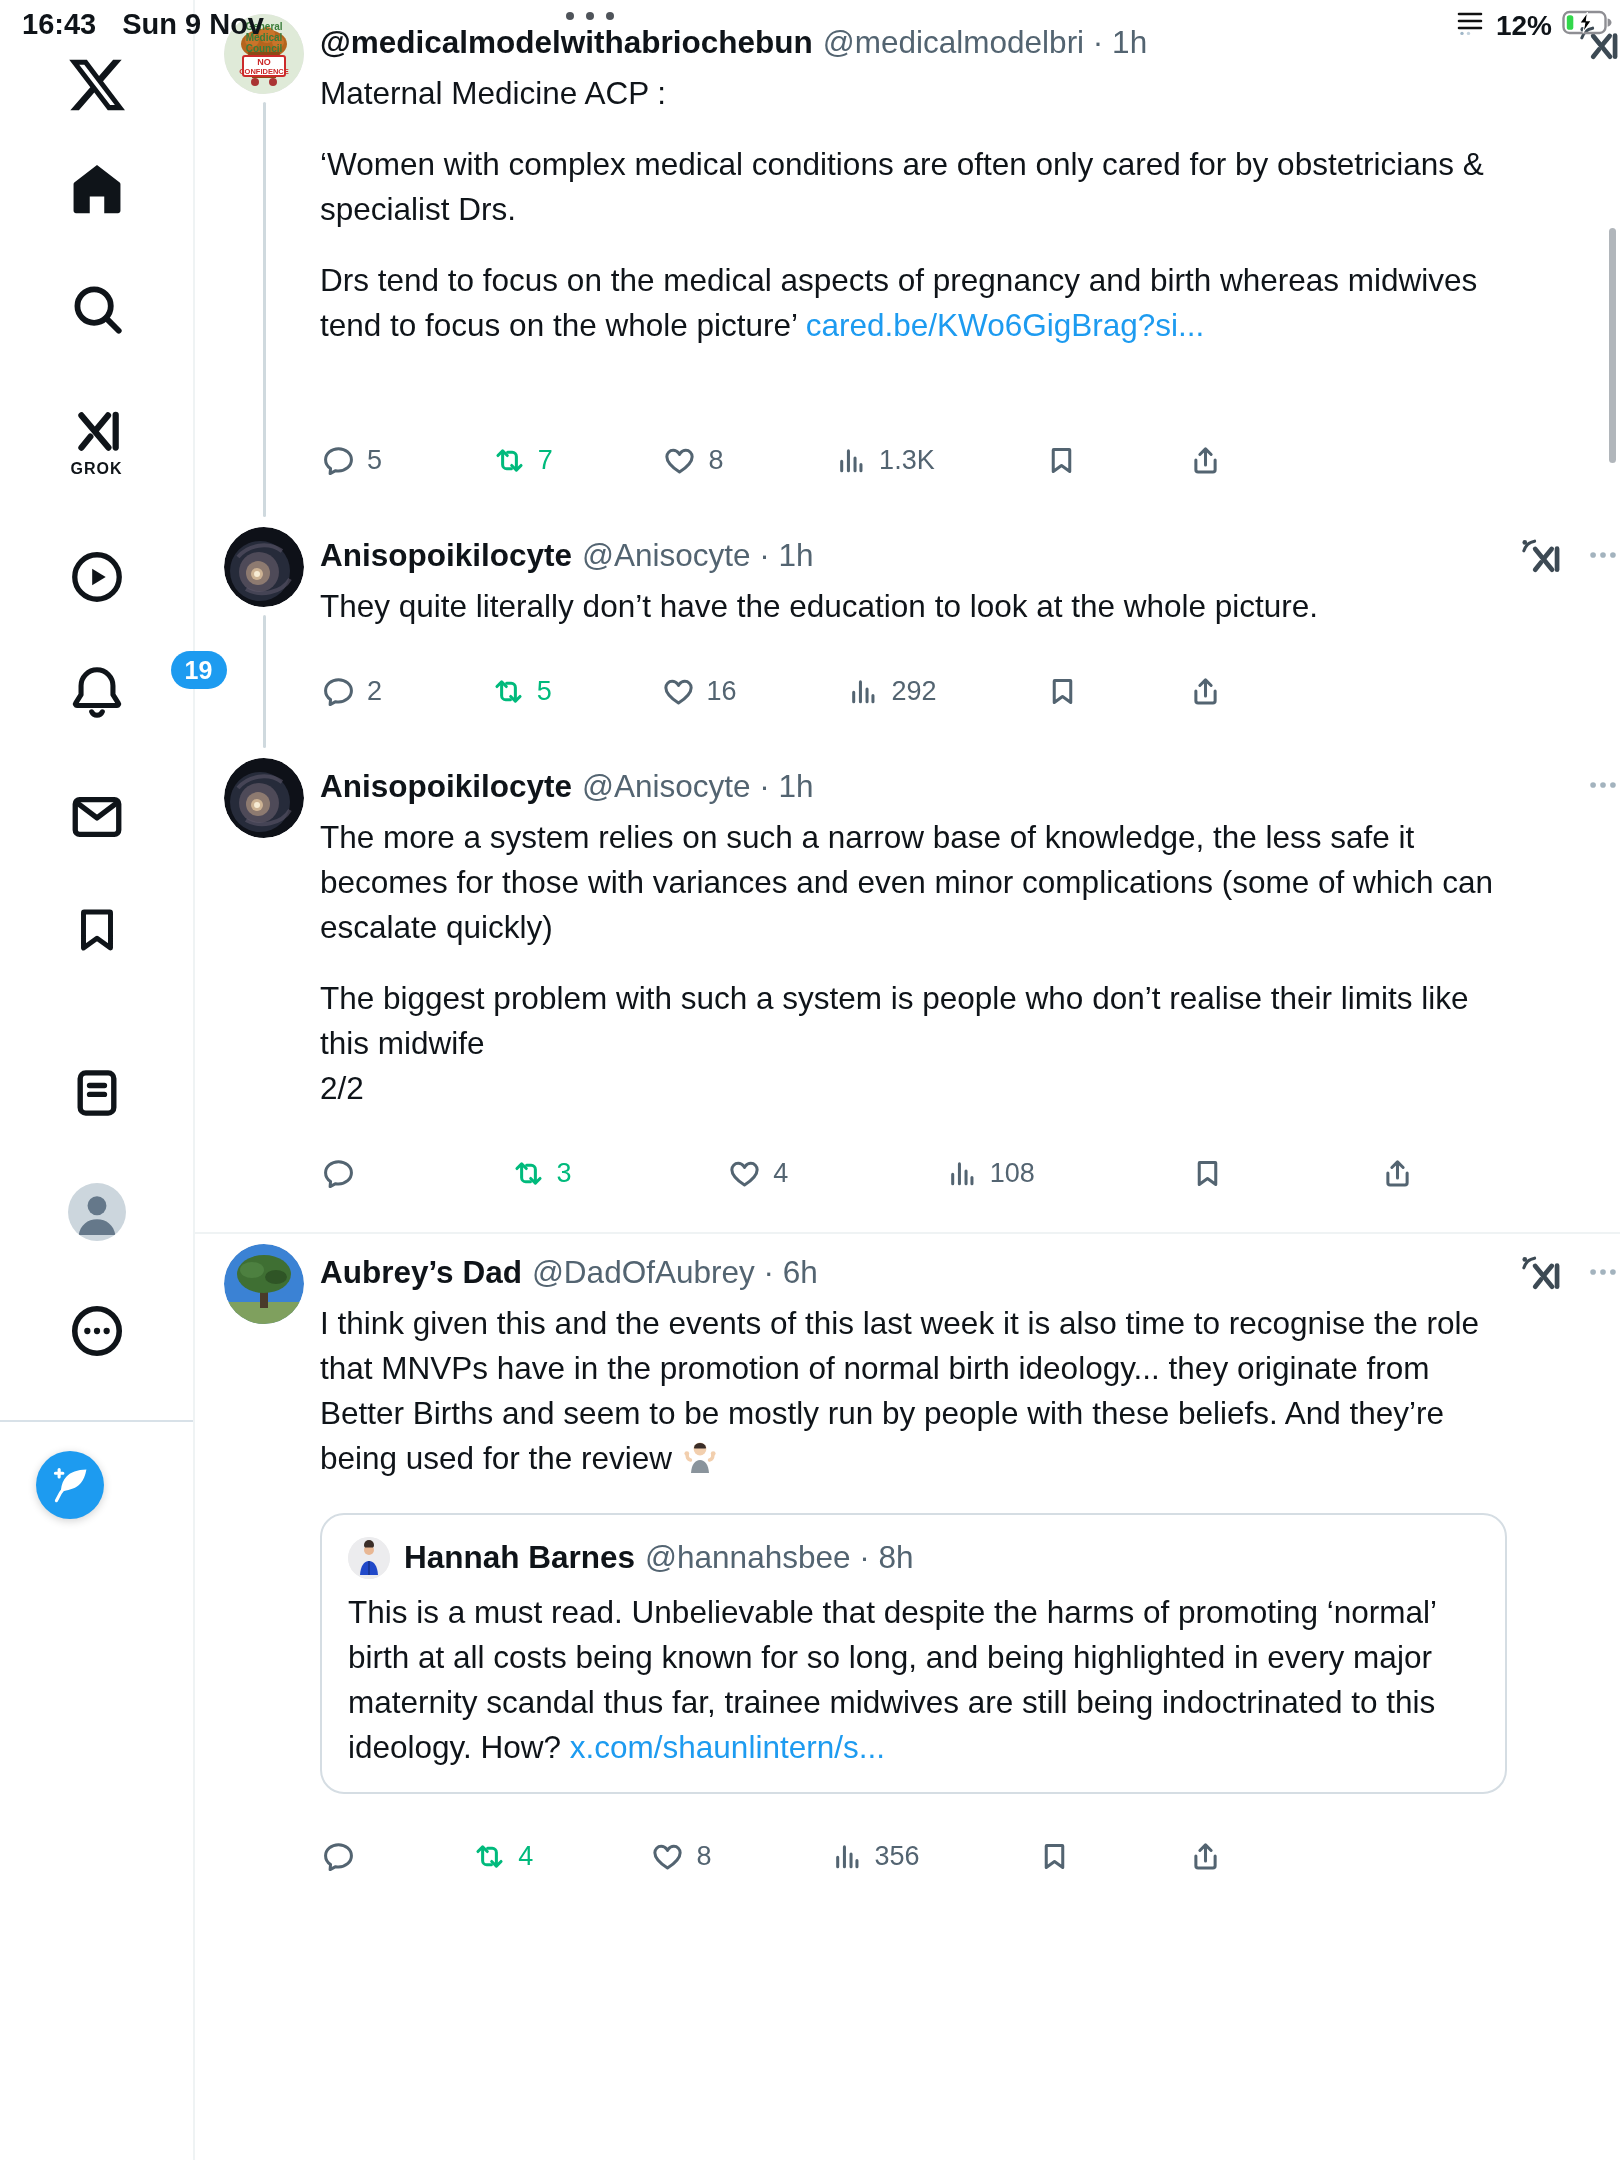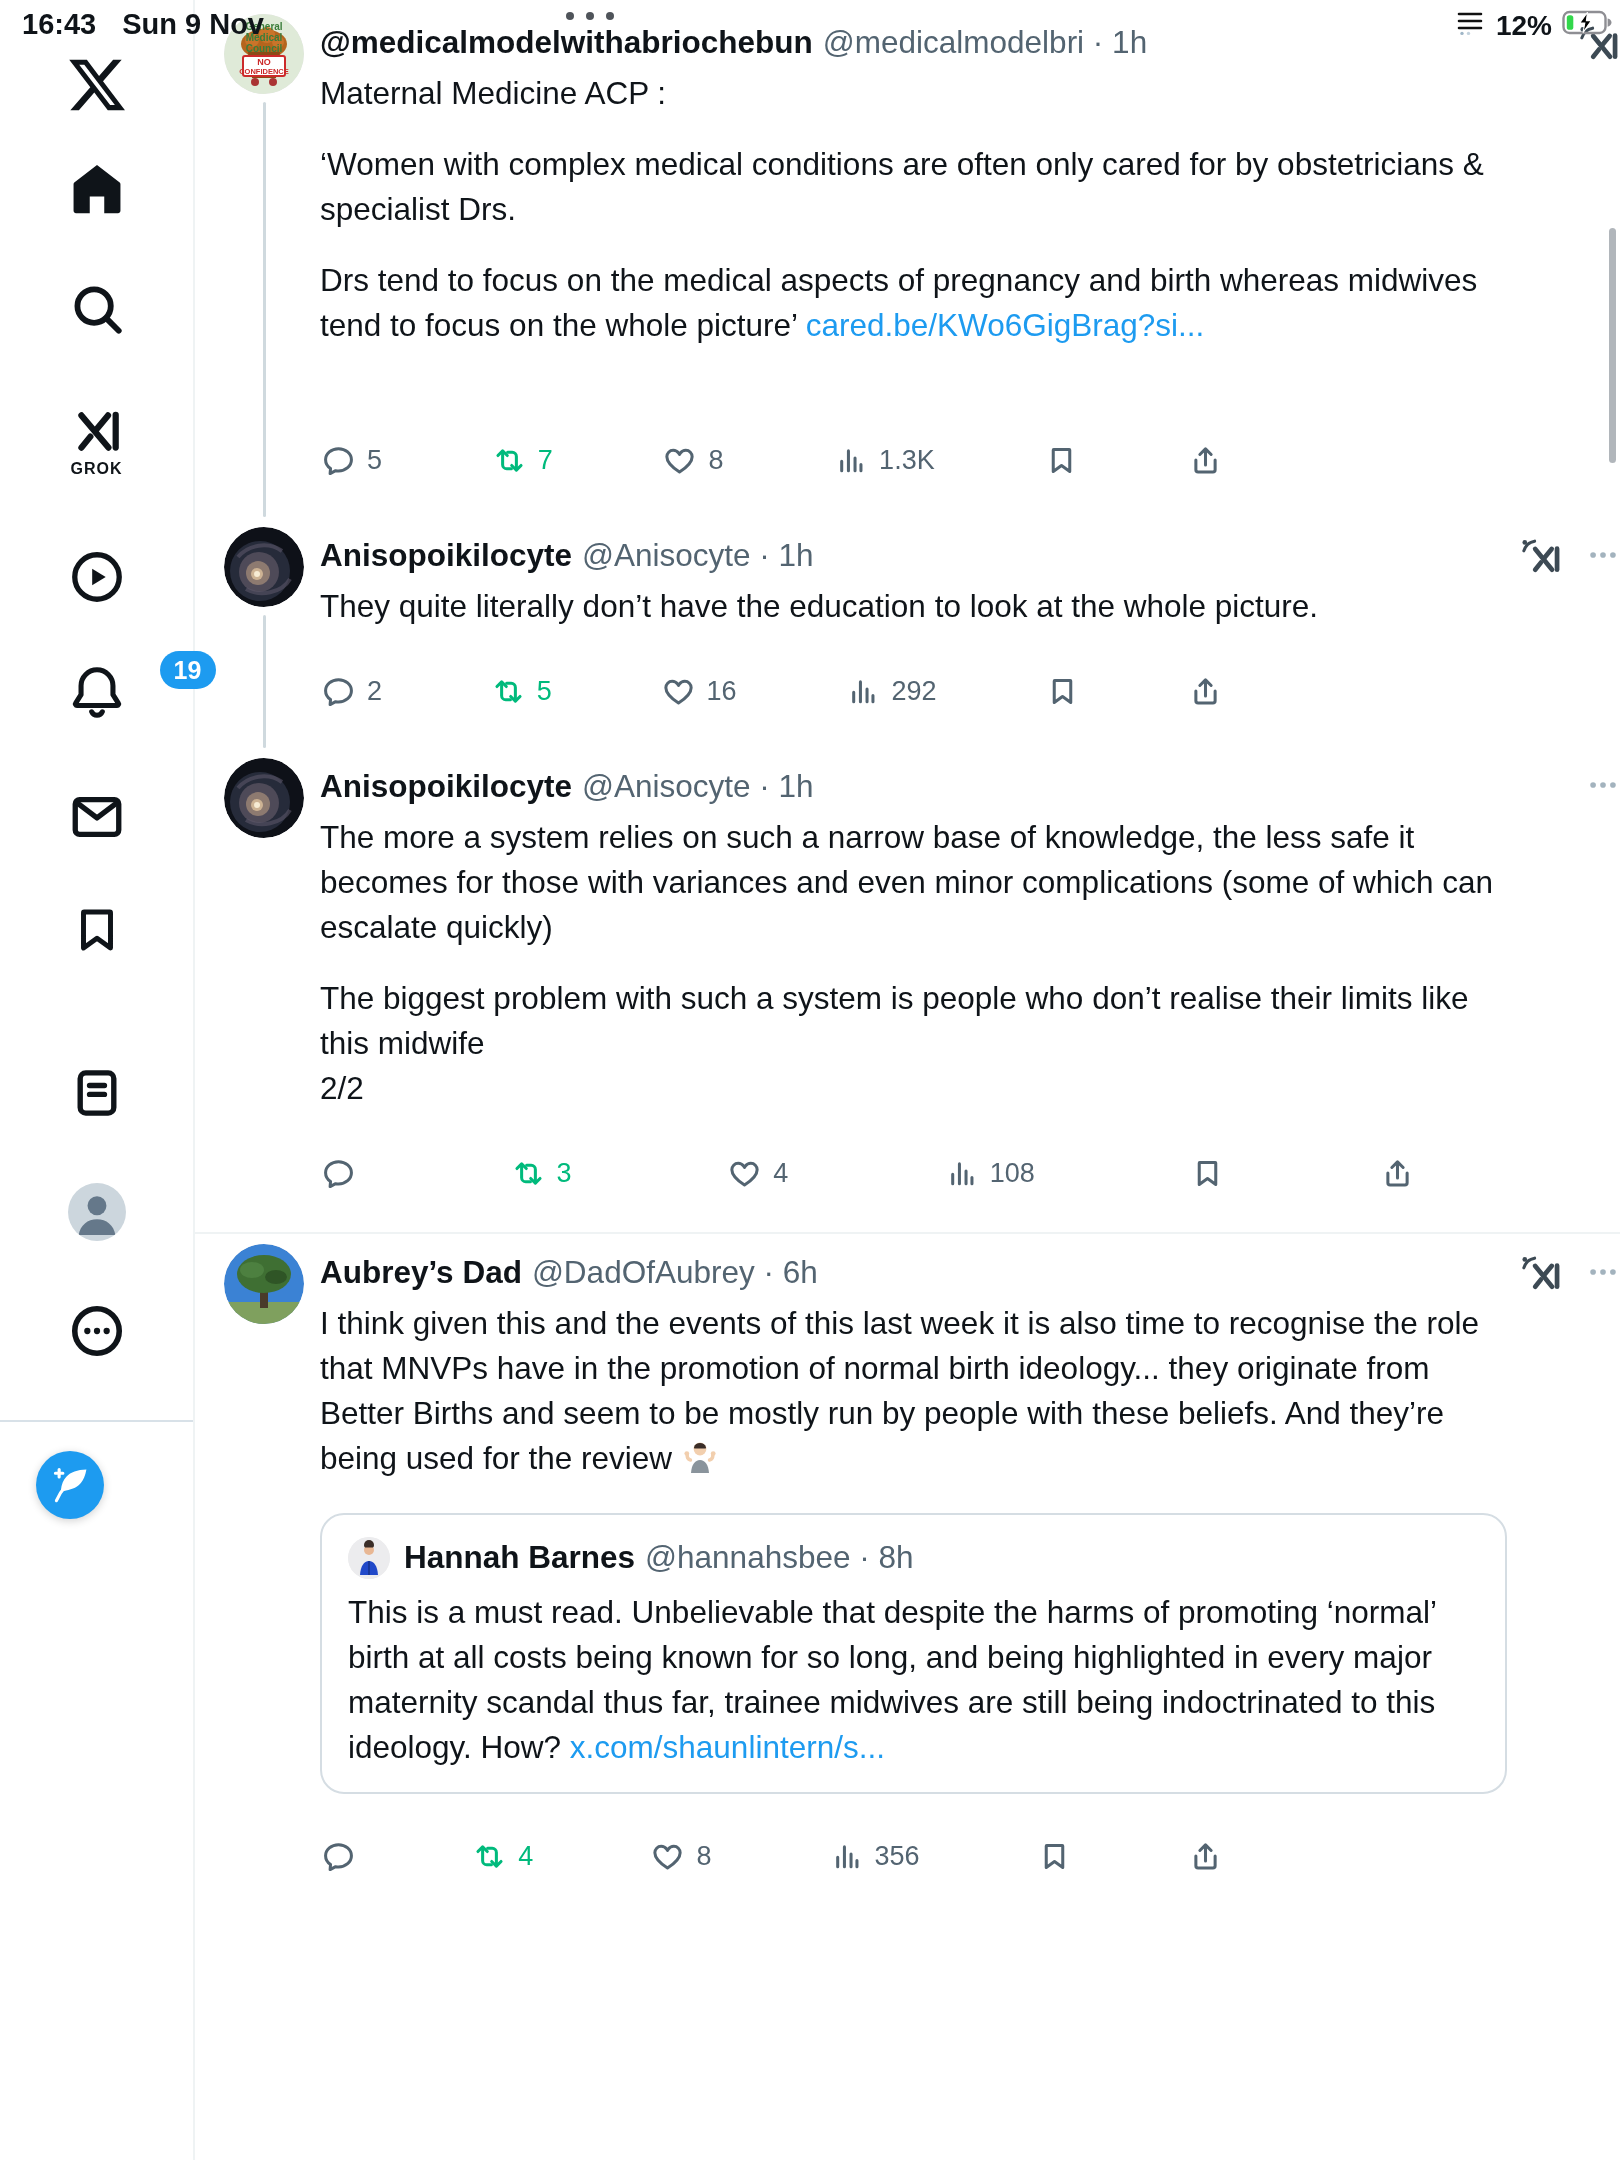--- a/index.html
+++ b/index.html
@@ -8,21 +8,21 @@
   
   .status-left{position:absolute;left:22px;top:8px;font-size:29px;font-weight:600;z-index:30;display:flex;gap:26px;}
   .multitask{position:absolute;left:566px;top:12px;display:flex;gap:12px;z-index:30;}
   .multitask i{width:8px;height:8px;border-radius:50%;background:#4f545a;display:block;}
   .status-right{position:absolute;right:6px;top:8px;display:flex;align-items:center;gap:10px;z-index:30;font-size:28px;font-weight:600;}
   
   .sidebar{position:absolute;left:0;top:0;width:193px;height:2160px;border-right:2px solid #eff3f4;background:#fff;z-index:20;}
   .side-item{position:absolute;left:0;width:193px;display:flex;flex-direction:column;align-items:center;cursor:pointer;}
   .side-item svg{display:block;}
   .grok-label{font-size:16px;font-weight:800;letter-spacing:1px;margin-top:2px;}
-  .badge{position:absolute;left:92px;top:-12px;min-width:36px;height:38px;padding:0 10px;border-radius:20px;
+  .badge{position:absolute;left:103px;top:-12px;min-width:36px;height:38px;padding:0 10px;border-radius:20px;
     background:#1d9bf0;color:#fff;font-size:25px;font-weight:700;display:flex;align-items:center;justify-content:center;}
   .bell-wrap{position:relative;}
   .avatar-default{width:58px;height:58px;border-radius:50%;background:#ccd6dd;overflow:hidden;}
   .sidebar-divider{position:absolute;left:0;top:1420px;width:193px;height:2px;background:#d8e1e8;}
   .compose{position:absolute;left:36px;top:1451px;width:68px;height:68px;border-radius:50%;background:#1d9bf0;
     border:none;display:flex;align-items:center;justify-content:center;cursor:pointer;box-shadow:0 2px 8px rgba(0,0,0,.18);}
   
   .feed{position:absolute;left:195px;top:0;right:0;padding-top:4px;}
   .tweet{display:flex;padding:10px 0 0 29px;position:relative;}
   .gutter{width:80px;flex:none;margin-right:16px;display:flex;flex-direction:column;align-items:center;}

